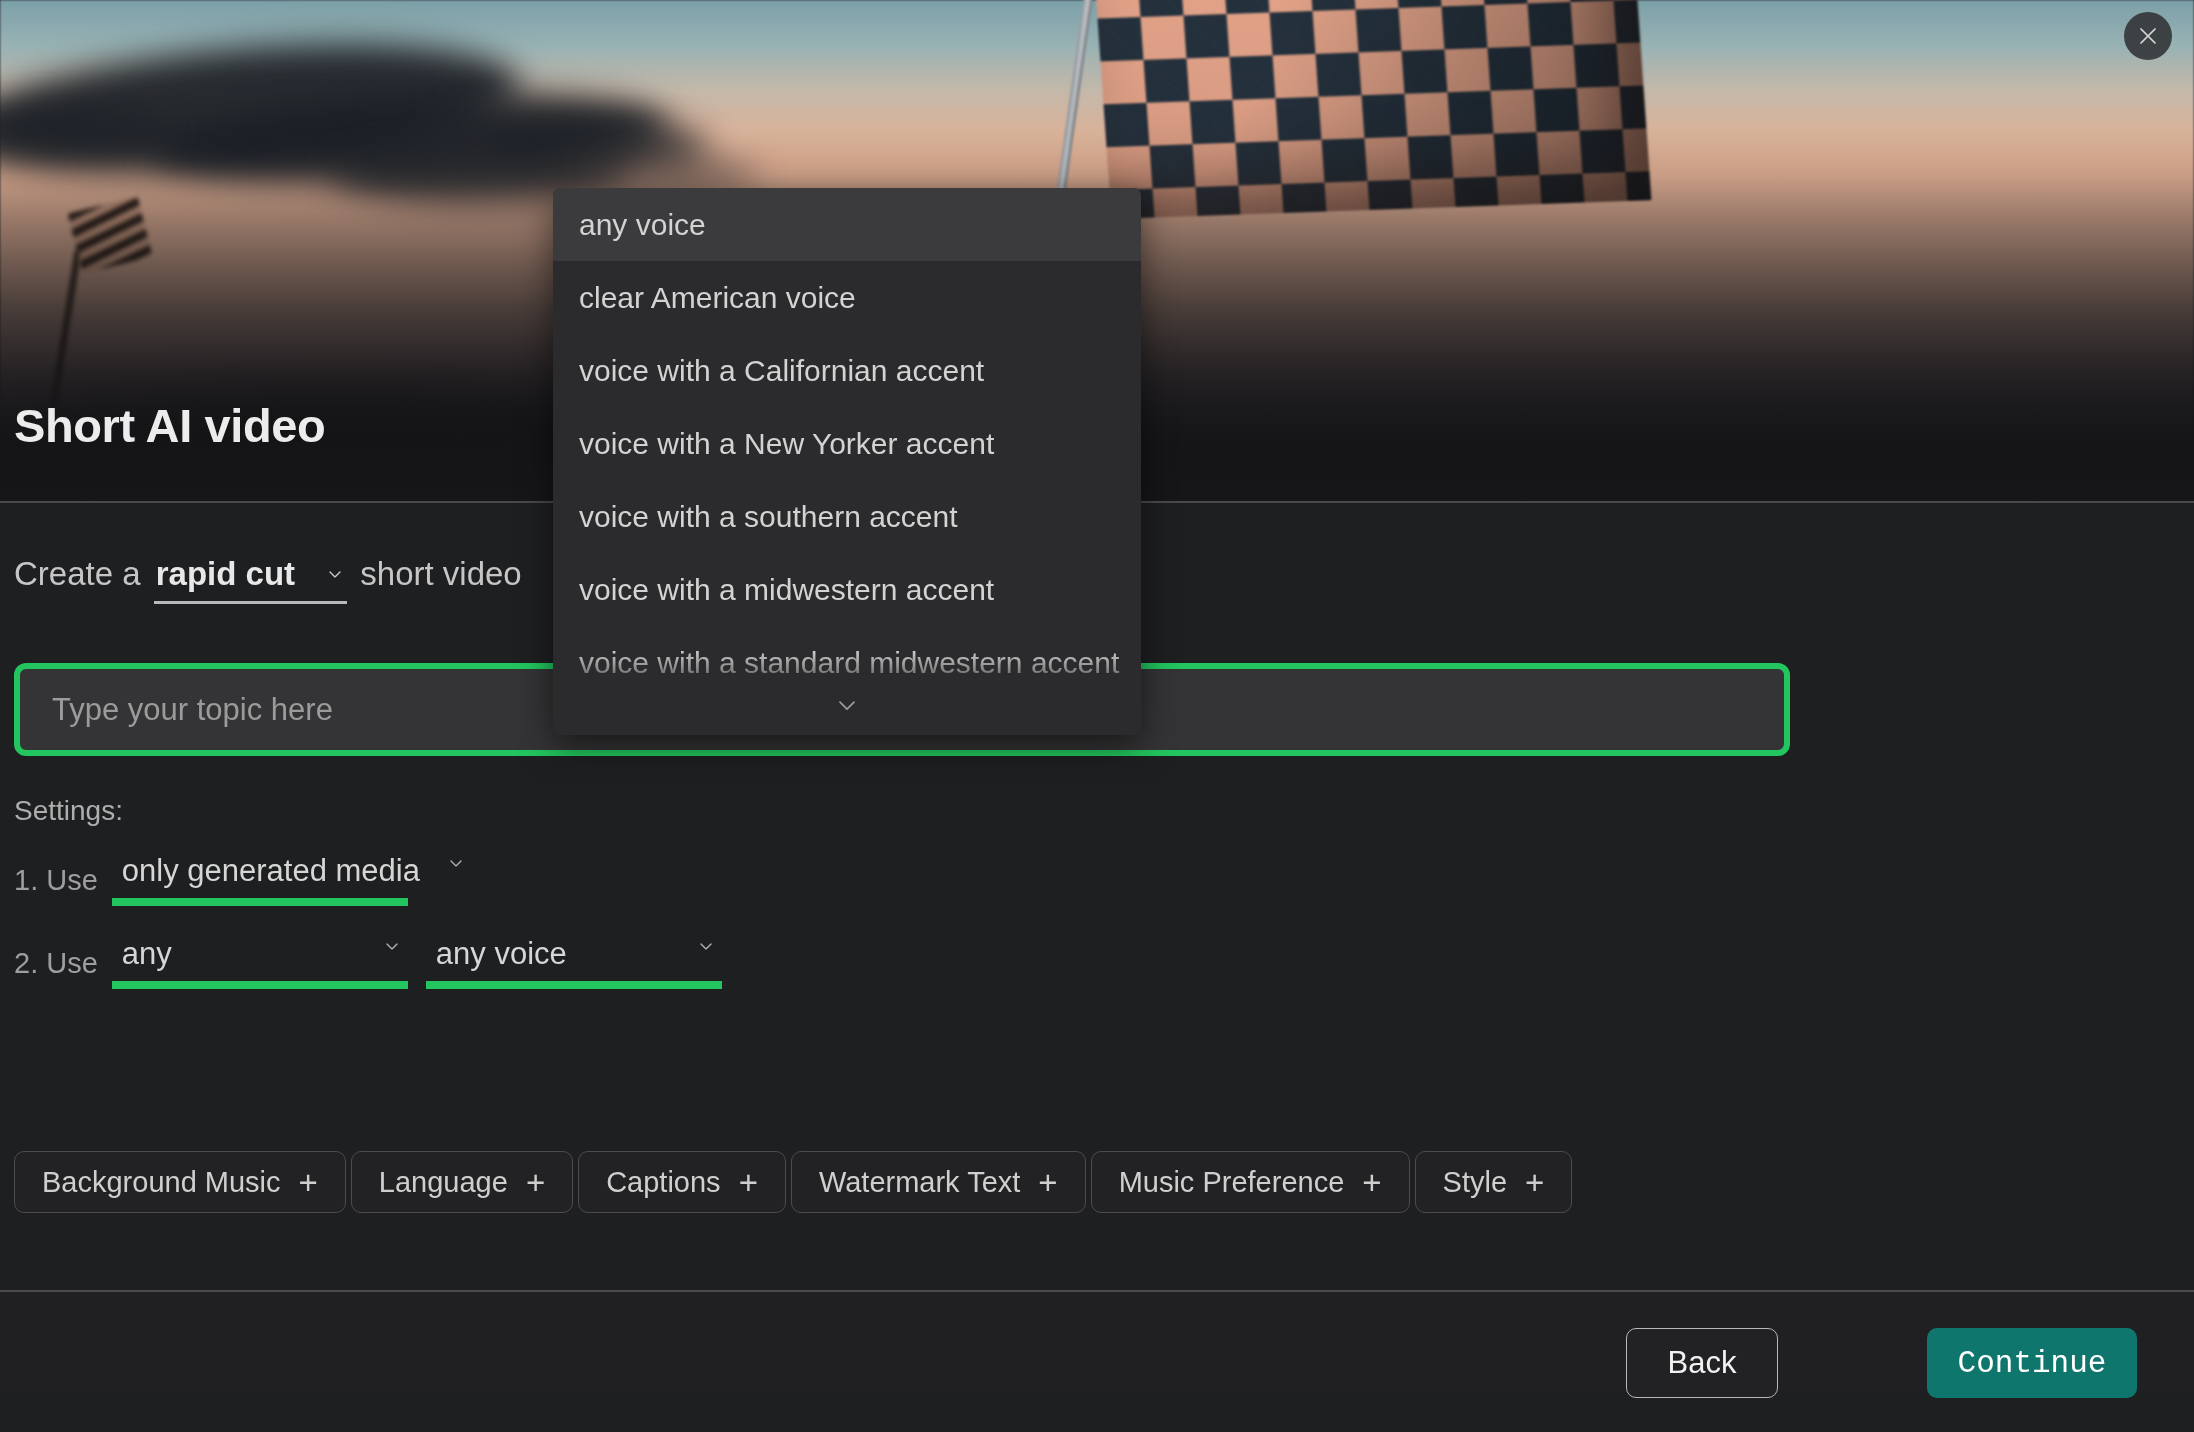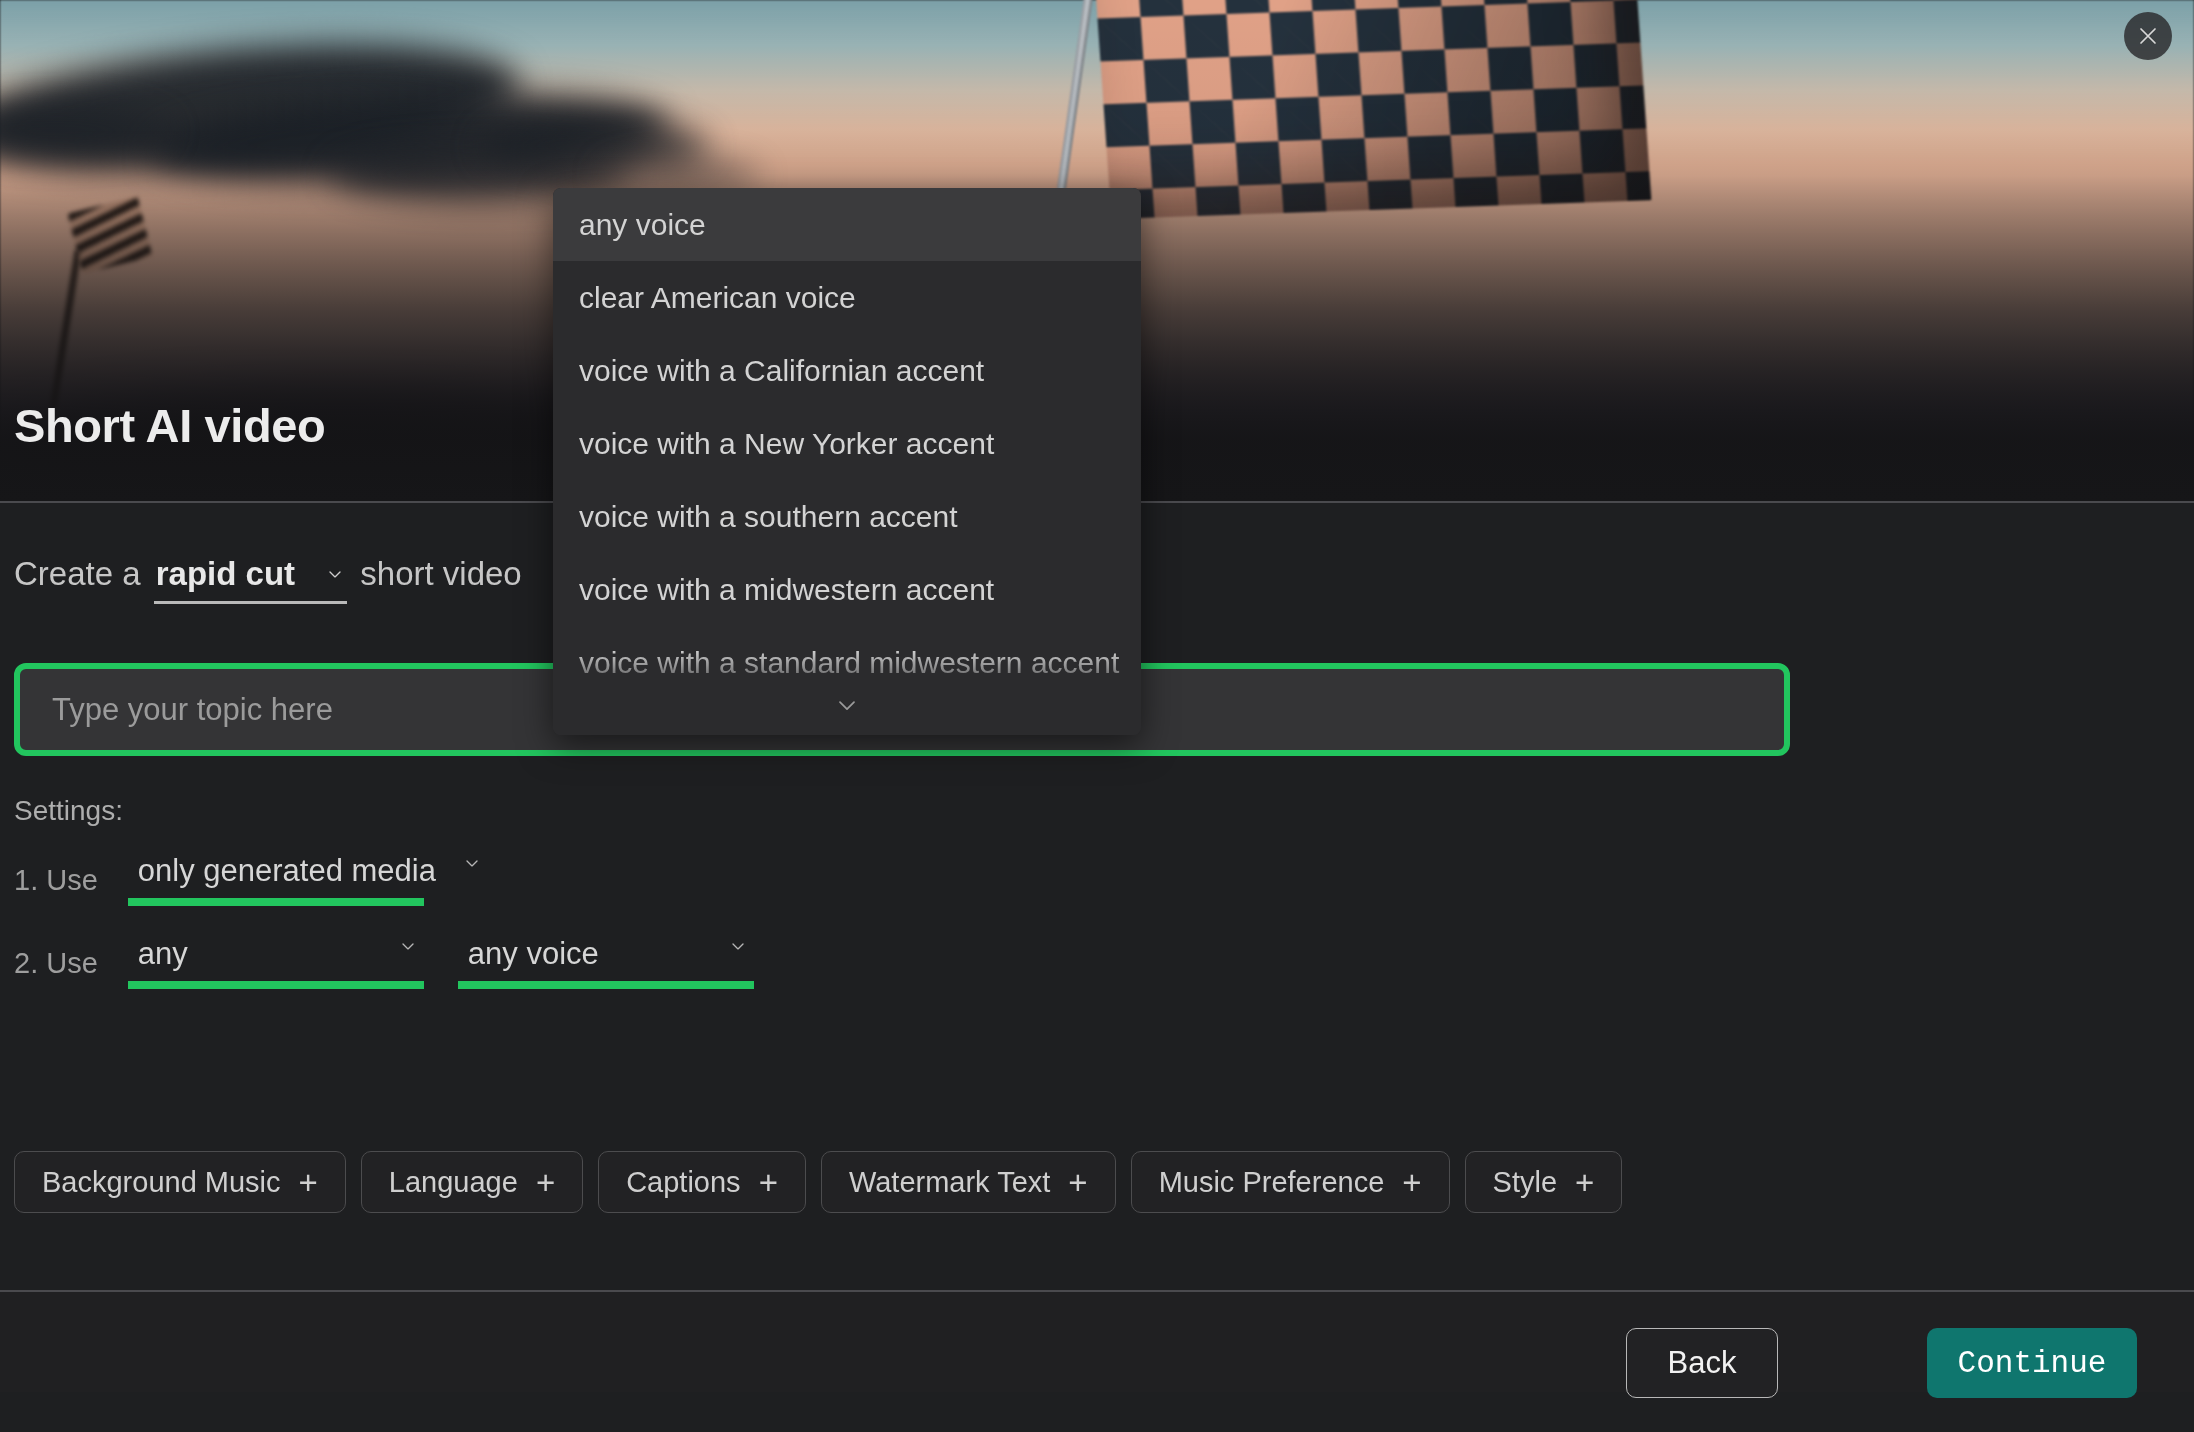--- a/index.html
+++ b/index.html
@@ -205,21 +205,21 @@
     position: absolute;
     left: 14px; top: 290px;
     font-size: 28px;
     color: #aeaeae;
   }
 
   .setting-row {
     position: absolute;
     display: flex;
     align-items: flex-end;
-    gap: 16px;
+    gap: 0;
   }
   .setting-row.r1 { left: 14px; top: 348px; }
   .setting-row.r2 { left: 14px; top: 431px; }
 
   .row-num {
     font-size: 29px;
     color: #9e9e9e;
     padding-bottom: 9px;
     white-space: nowrap;
   }
@@ -235,21 +235,21 @@
   .field .chev { margin-left: 26px; }
   .f-media { width: 296px; }
   .f-any   { width: 296px; }
   .f-voice { width: 296px; margin-left: 18px; }
 
   
   .chips {
     position: absolute;
     left: 14px; top: 1151px;
     display: flex;
-    gap: 15px;
+    gap: 5px;
     z-index: 3;
   }
   .chip {
     height: 62px;
     border: 1px solid #4c4c4e;
     border-radius: 10px;
     background: #222224;
     display: flex;
     align-items: center;
     gap: 18px;

